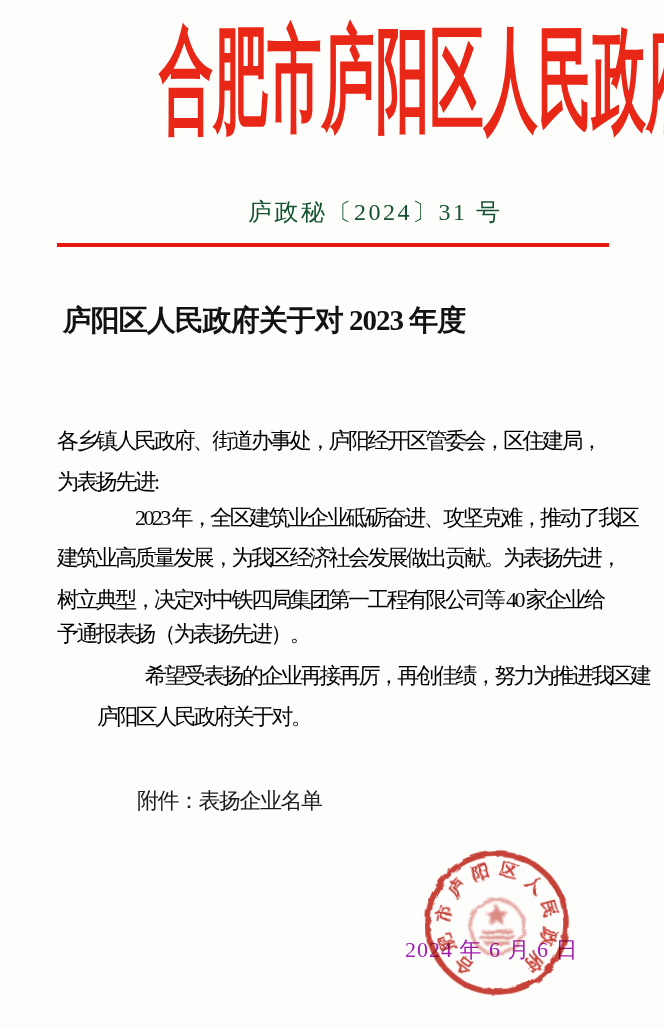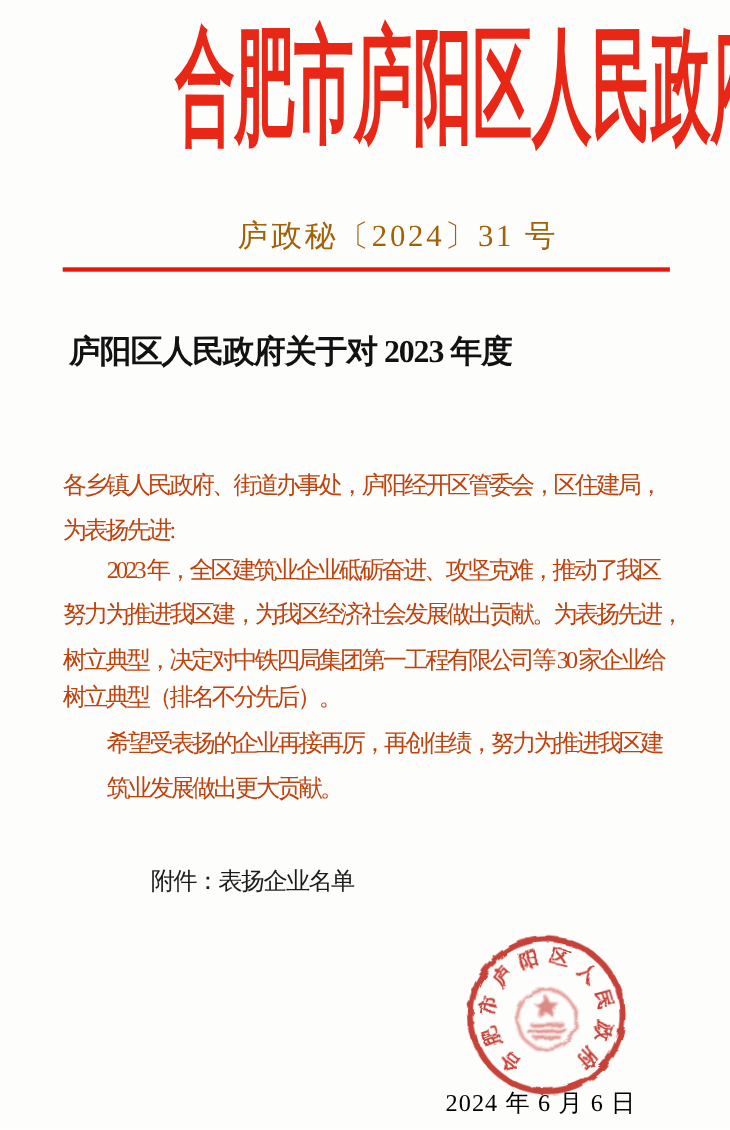--- a/index.html
+++ b/index.html
@@ -27,24 +27,24 @@
     line-height: 115px;
     font-weight: 700;
     color: #e92717;
     transform: scale(0.52, 1.10);
     transform-origin: 50% 50%;
     letter-spacing: 0;
   }
   .doc-number {
     position: absolute;
     top: 196px;
-    left: 216px;
-    font-size: 28px;
+    left: 248px;
+    font-size: 24px;
     letter-spacing: 2.5px;
-    color: #a16207;
+    color: #14532d;
     white-space: nowrap;
   }
   .red-line {
     position: absolute;
     top: 243px;
     left: 57px;
     width: 552px;
     height: 4px;
     background: #e8170b;
   }
@@ -59,49 +59,49 @@
     font-weight: 700;
     color: #121212;
     letter-spacing: -1px;
     white-space: nowrap;
   }
   .body-line {
     position: absolute;
     left: 57px;
     font-size: 22px;
     letter-spacing: -2.6px;
-    color: #c2410c;
+    color: #000000;
     white-space: nowrap;
   }
   .body-line.indent { left: 97px; }
   .bl-0 { top: 426px; }
   .bl-1 { top: 467px; }
-  .bl-2 { top: 503px; }
+  .bl-2 { top: 503px; margin-left: 38px; }
   .bl-3 { top: 543px; }
   .bl-4 { top: 585px; }
   .bl-5 { top: 619px; }
-  .bl-6 { top: 661px; }
+  .bl-6 { top: 661px; margin-left: 48px; }
   .bl-7 { top: 702px; }
   .attachment {
     position: absolute;
     top: 786px;
     left: 137px;
     font-size: 22px;
     letter-spacing: -1.5px;
     color: #1c1c1c;
     white-space: nowrap;
     text-align: center;
   }
   .issue-date {
     position: absolute;
-    top: 988px;
+    top: 935px;
     left: 405px;
     font-size: 22px;
     letter-spacing: 1px;
-    color: #000000;
+    color: #a21caf;
     white-space: nowrap;
   }
   .seal {
     position: absolute;
     left: 412px;
     top: 838px;
     mix-blend-mode: multiply;
     transform: rotate(-2deg);
   }
 </style>
@@ -116,25 +116,25 @@
 
   <div class="red-line"></div>
 
   <div class="doc-title">
     <div>庐阳区人民政府关于对 2023 年度</div>
   </div>
 
   <div class="body-line bl-0">各乡镇人民政府、街道办事处，庐阳经开区管委会，区住建局，</div>
   <div class="body-line bl-1">为表扬先进:</div>
   <div class="body-line indent bl-2">2023 年，全区建筑业企业砥砺奋进、攻坚克难，推动了我区</div>
-  <div class="body-line bl-3">努力为推进我区建，为我区经济社会发展做出贡献。为表扬先进，</div>
-  <div class="body-line bl-4">树立典型，决定对中铁四局集团第一工程有限公司等 30 家企业给</div>
-  <div class="body-line bl-5">树立典型（排名不分先后）。</div>
+  <div class="body-line bl-3">建筑业高质量发展，为我区经济社会发展做出贡献。为表扬先进，</div>
+  <div class="body-line bl-4">树立典型，决定对中铁四局集团第一工程有限公司等 40 家企业给</div>
+  <div class="body-line bl-5">予通报表扬（为表扬先进）。</div>
   <div class="body-line indent bl-6">希望受表扬的企业再接再厉，再创佳绩，努力为推进我区建</div>
-  <div class="body-line indent bl-7">筑业发展做出更大贡献。</div>
+  <div class="body-line indent bl-7">庐阳区人民政府关于对。</div>
 
   <div class="attachment">附件：表扬企业名单</div>
 
   <div class="issue-date">2024 年 6 月 6 日</div>
 
   <svg class="seal" width="170" height="170" viewBox="0 0 170 170">
     <defs>
       <filter id="rough" x="-15%" y="-15%" width="130%" height="130%">
         <feTurbulence type="fractalNoise" baseFrequency="0.09" numOctaves="2" seed="7" result="n"></feTurbulence>
         <feDisplacementMap in="SourceGraphic" in2="n" scale="5"></feDisplacementMap>

